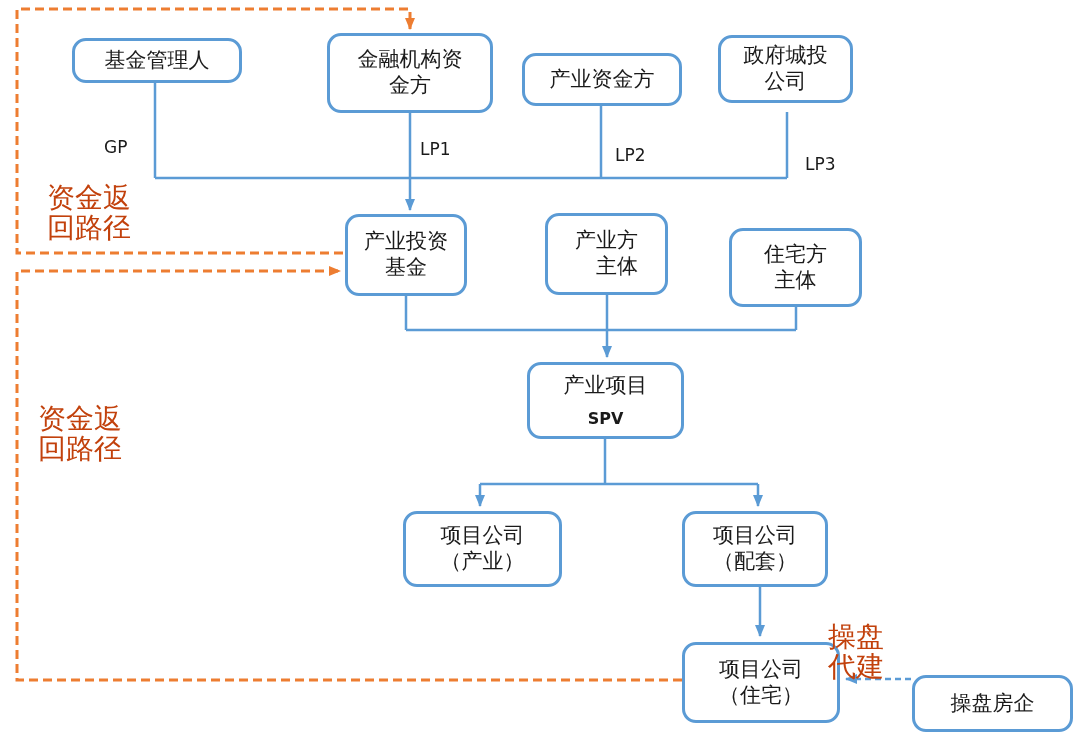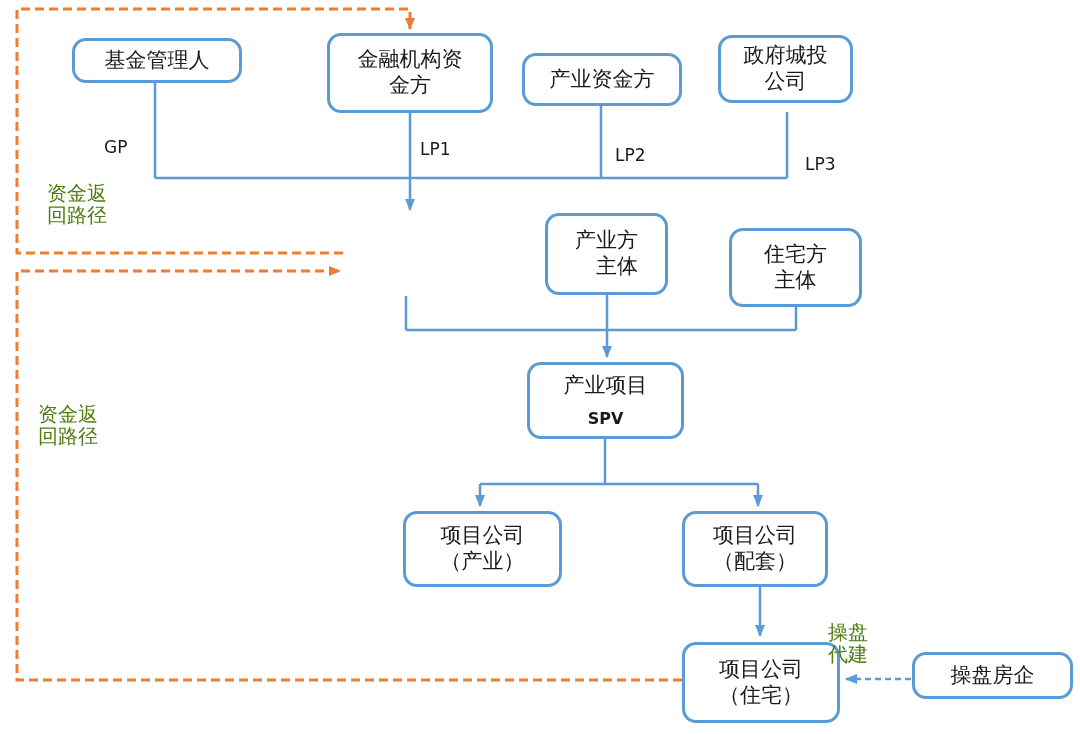--- a/index.html
+++ b/index.html
@@ -21,22 +21,22 @@
   .node .latin {
     font-family:"DejaVu Sans","Liberation Sans",sans-serif;
     font-size:16px; font-weight:600; line-height:1.15;
   }
   .edge-label {
     position:absolute; z-index:1; color:#1a1a1a;
     font-family:"DejaVu Sans","Liberation Sans",sans-serif;
     font-size:17px; font-weight:400; line-height:1;
   }
   .path-label {
-    position:absolute; z-index:1; color:#4d7c0f;
-    font-size:20px; line-height:1.08; white-space:pre-line;
+    position:absolute; z-index:1; color:#c2410c;
+    font-size:28px; line-height:1.08; white-space:pre-line;
   }
 </style>
 </head>
 <body>
 
 <div class="canvas">
 
   <svg class="connector-layer" viewBox="0 0 1080 734" xmlns="http://www.w3.org/2000/svg">
     <defs>
       <marker id="arrow-blue" markerUnits="userSpaceOnUse" markerWidth="12" markerHeight="10" refX="11" refY="5" orient="auto">
@@ -74,20 +74,22 @@
   <div class="node" style="left:327px; top:33px; width:166px; height:80px;">金融机构资
 金方</div>
 
   <div class="node" style="left:72px; top:38px; width:170px; height:45px;">基金管理人</div>
 
   <div class="node" style="left:522px; top:53px; width:160px; height:53px;">产业资金方</div>
 
   <div class="node" style="left:718px; top:35px; width:135px; height:68px;">政府城投
 公司</div>
 
+  <div class="node" style="left:345px; top:214px; width:122px; height:82px;">产业投资
+基金</div>
 
   <div class="node" style="left:545px; top:213px; width:123px; height:82px;text-align:right;">产业方
 主体</div>
 
   <div class="node" style="left:729px; top:228px; width:133px; height:79px;">住宅方
 主体</div>
 
   <div class="node" style="left:527px; top:362px; width:157px; height:77px;gap:12px;">
     <span>产业项目</span>
     <span class="latin">SPV</span>
@@ -95,21 +97,21 @@
 
   <div class="node" style="left:403px; top:511px; width:159px; height:76px;">项目公司
 （产业）</div>
 
   <div class="node" style="left:682px; top:511px; width:146px; height:76px;">项目公司
 （配套）</div>
 
   <div class="node" style="left:682px; top:642px; width:158px; height:81px;">项目公司
 （住宅）</div>
 
-  <div class="node" style="left:912px; top:652px; width:161px; height:47px;">操盘房企</div>
+  <div class="node" style="left:912px; top:675px; width:161px; height:57px;">操盘房企</div>
 
   <span class="edge-label" style="left:104px; top:139px;">GP</span>
   <span class="edge-label" style="left:420px; top:141px;">LP1</span>
   <span class="edge-label" style="left:615px; top:139px;margin-top:8px;">LP2</span>
   <span class="edge-label" style="left:805px; top:156px;">LP3</span>
 
   <span class="path-label" style="left:47px; top:183px;">资金返
 回路径</span>
   <span class="path-label" style="left:38px; top:404px;">资金返
 回路径</span>

